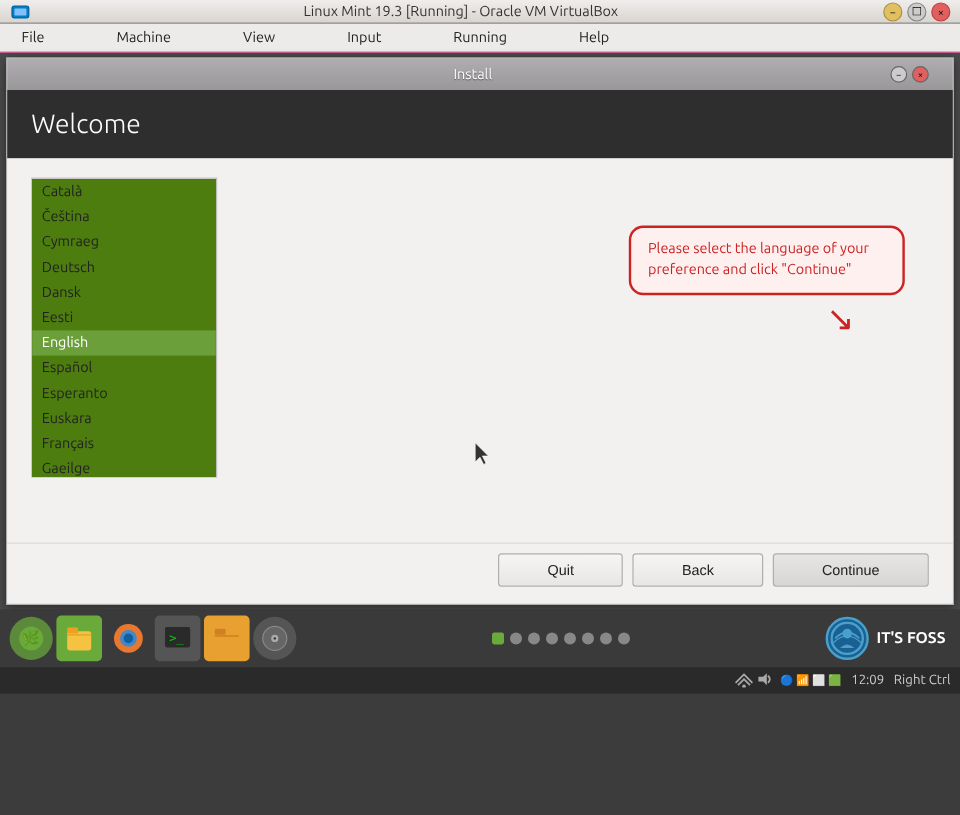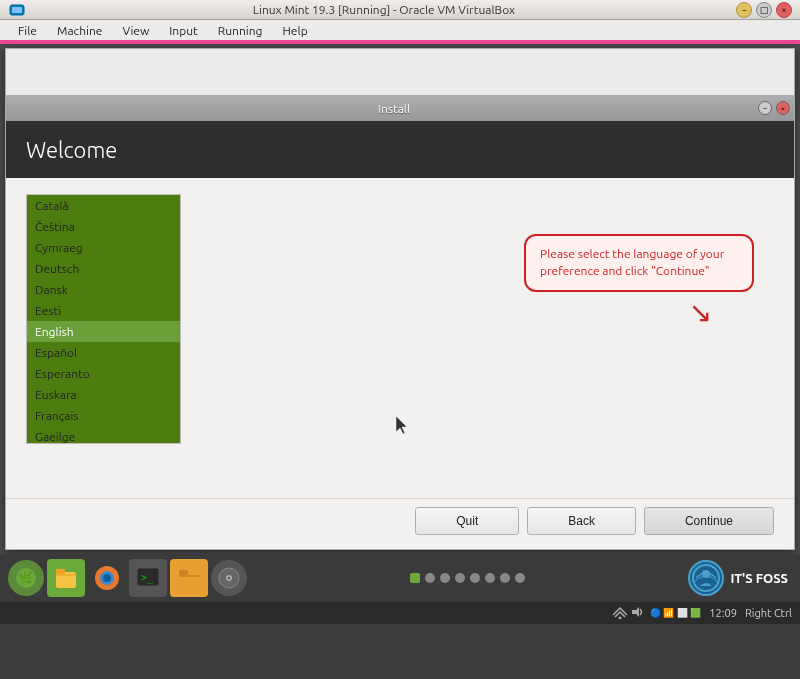--- a/index.html
+++ b/index.html
@@ -56,21 +56,22 @@
     .vbox-winbtn.close { background: #e06060; border-color: #c04040; }
     .vbox-winbtn.minimize { background: #e0c060; border-color: #b09040; }
 
     
     .vbox-menubar {
       background: #edebe9;
       height: 24px;
       display: flex;
       align-items: center;
       padding: 0 8px;
-      border-bottom: 4px solid #ec4899;
+      border-bottom: 1px solid #ec4899;
+      gap: 40px;
     }
     .vbox-menu-item {
       padding: 2px 10px;
       font-size: 12px;
       color: #222;
       cursor: pointer;
     }
 
     
     .install-window {
@@ -79,23 +80,22 @@
       box-shadow: 0 2px 8px rgba(0,0,0,0.5);
       margin: 0 auto;
       width: 790px;
     }
 
     .install-titlebar {
       background: linear-gradient(180deg, #b0adb0 0%, #9a979a 100%);
       height: 26px;
       display: flex;
       align-items: center;
-      padding: 0 4px;
+      padding: 0 20px;
       justify-content: space-between;
-      margin-top: 46px;
     }
     .install-title {
       flex: 1;
       text-align: center;
       font-size: 12px;
       color: #fff;
       text-shadow: 0 1px 1px rgba(0,0,0,0.5);
     }
     .install-winbtns {
       display: flex;

